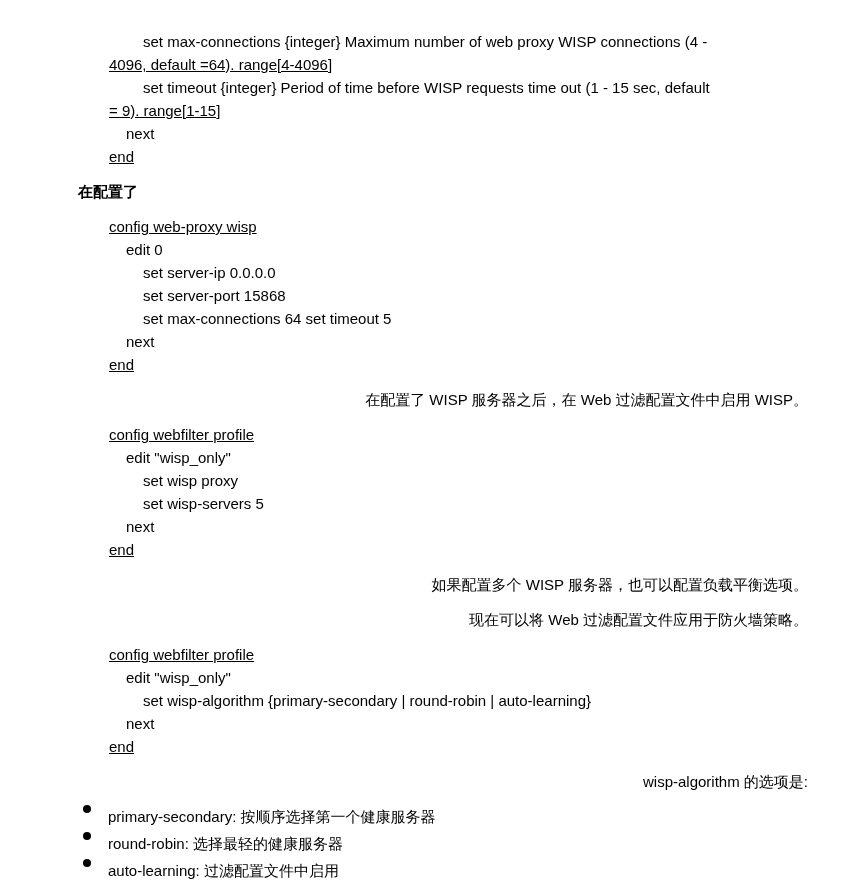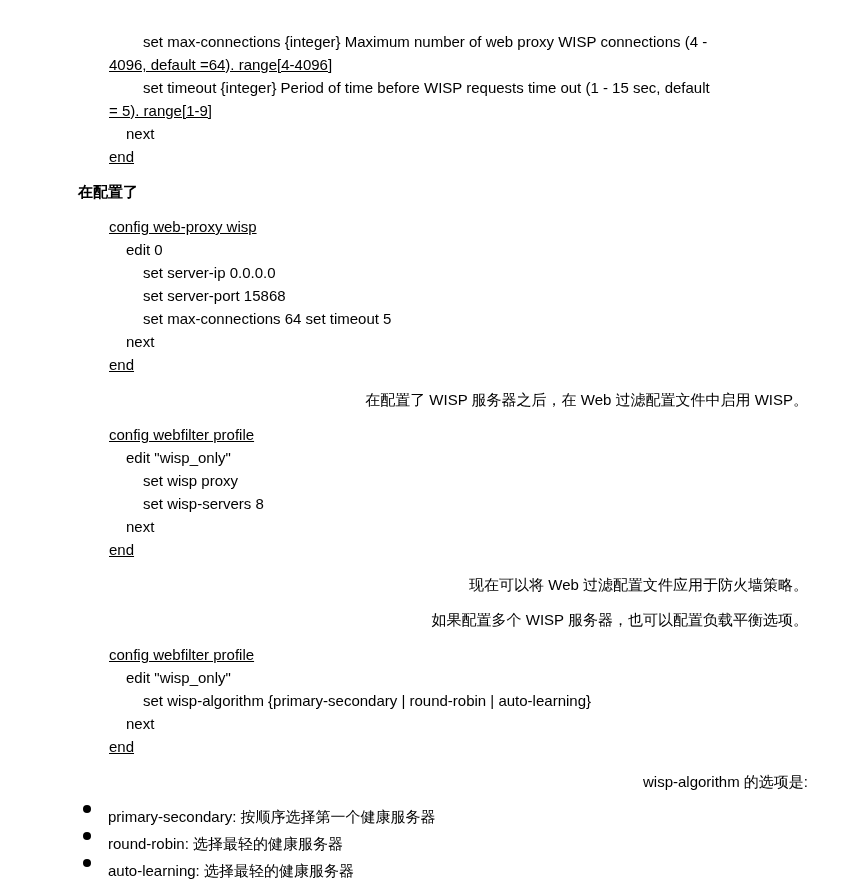--- a/index.html
+++ b/index.html
@@ -61,21 +61,21 @@
 </style>
 </head>
 <body>
 
 <div class="content">
 
   <div class="codeblock" style="margin-top:0">
     <div class="codeline i2">set max-connections {integer} Maximum number of web proxy WISP connections (4 -</div>
     <div class="codeline i0">4096, default =64). range[4-4096]</div>
     <div class="codeline i2">set timeout {integer} Period of time before WISP requests time out (1 - 15 sec, default</div>
-    <div class="codeline i0">= 5). range[1-9]</div>
+    <div class="codeline i0">= 9). range[1-15]</div>
     <div class="codeline i1">next</div>
     <div class="codeline i0">end</div>
   </div>
 
   <div class="heading">在配置了</div>
 
   <div class="codeblock">
     <div class="codeline i0">config web-proxy wisp</div>
     <div class="codeline i1">edit 0</div>
     <div class="codeline i2">set server-ip 0.0.0.0</div>
@@ -84,28 +84,28 @@
     <div class="codeline i1">next</div>
     <div class="codeline i0">end</div>
   </div>
 
   <div class="para">在配置了 WISP 服务器之后，在 Web 过滤配置文件中启用 WISP。</div>
 
   <div class="codeblock">
     <div class="codeline i0">config webfilter profile</div>
     <div class="codeline i1">edit "wisp_only"</div>
     <div class="codeline i2">set wisp proxy</div>
-    <div class="codeline i2">set wisp-servers 8</div>
+    <div class="codeline i2">set wisp-servers 5</div>
     <div class="codeline i1">next</div>
     <div class="codeline i0">end</div>
   </div>
 
+  <div class="para">如果配置多个 WISP 服务器，也可以配置负载平衡选项。</div>
+
   <div class="para">现在可以将 Web 过滤配置文件应用于防火墙策略。</div>
-
-  <div class="para">如果配置多个 WISP 服务器，也可以配置负载平衡选项。</div>
 
   <div class="codeblock">
     <div class="codeline i0">config webfilter profile</div>
     <div class="codeline i1">edit "wisp_only"</div>
     <div class="codeline i2">set wisp-algorithm {primary-secondary | round-robin | auto-learning}</div>
     <div class="codeline i1">next</div>
     <div class="codeline i0">end</div>
   </div>
 
   <div class="para">wisp-algorithm 的选项是:</div>
@@ -114,17 +114,17 @@
     <li>
       <span class="bullet-dot"></span>
       <span>primary-secondary: 按顺序选择第一个健康服务器</span>
     </li>
     <li>
       <span class="bullet-dot"></span>
       <span>round-robin: 选择最轻的健康服务器</span>
     </li>
     <li>
       <span class="bullet-dot"></span>
-      <span>auto-learning: 选择最轻的健康服务器</span>
+      <span>auto-learning: 过滤配置文件中启用</span>
     </li>
   </ul>
 
 </div>
 
 </body></html>

